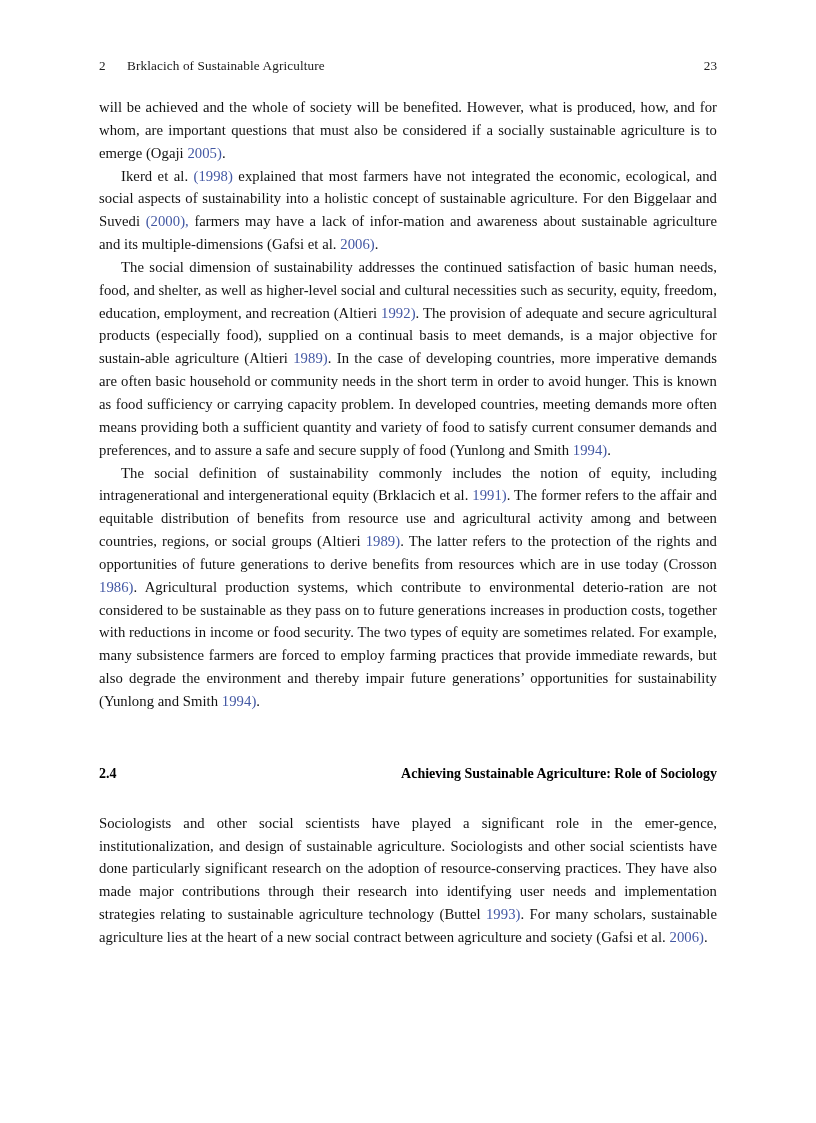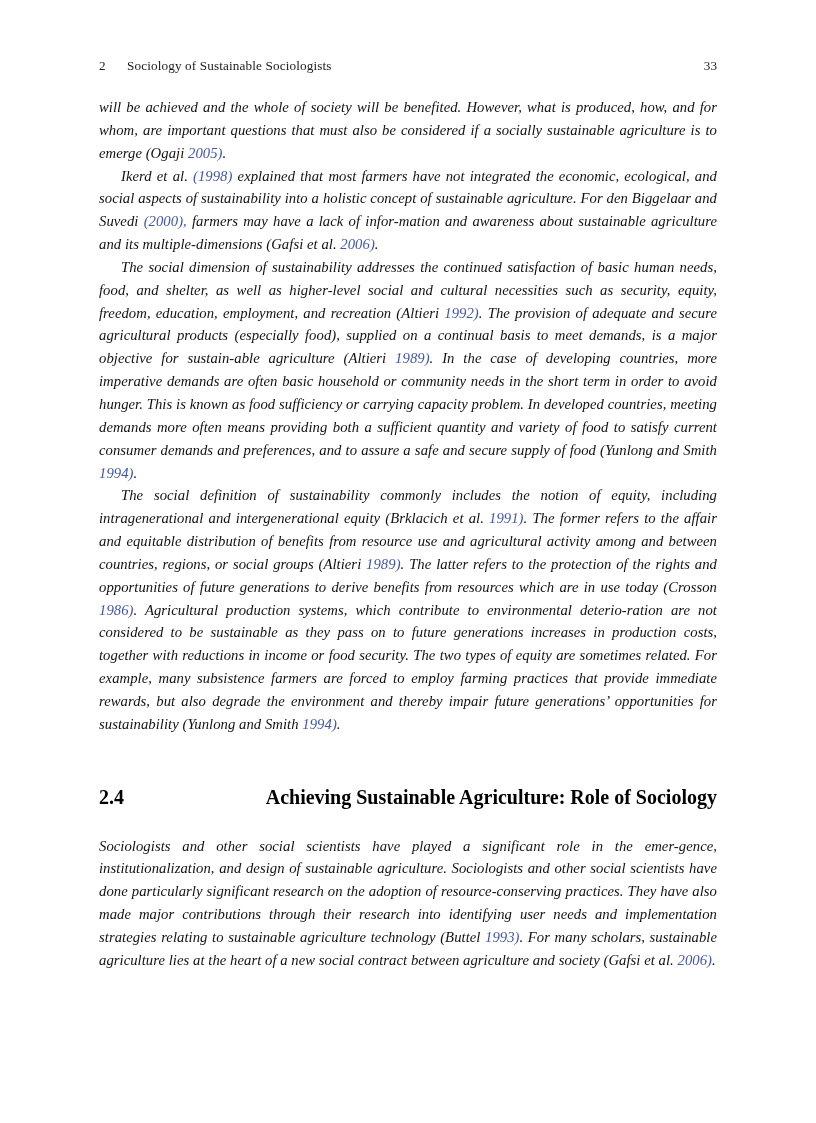--- a/index.html
+++ b/index.html
@@ -60,34 +60,33 @@
   }
   p.para {
     margin: 0;
     font-size: 14.7px;
     line-height: 22.85px;
     text-align: justify;
     text-justify: inter-word;
     hyphens: none;
     color: #111111;
     letter-spacing: 0.003em;
-    font-style: italic;
   }
   p.para.indent {
     text-indent: 22px;
   }
   .cite {
     color: #4257a3;
   }
 
   
   .section-heading {
     display: flex;
     align-items: baseline;
-    font-size: 20px;
+    font-size: 14px;
     font-weight: bold;
     line-height: 22px;
     margin: 0;
     color: #000000;
   }
   .section-heading .sec-num {
     flex: 0 0 56px;
     width: 56px;
   }
   .section-heading .sec-title {
@@ -97,22 +96,22 @@
   .gap-before-heading { height: 50px; }
   .gap-after-heading  { height: 27px; }
 </style>
 </head>
 <body>
 
 <div class="page">
 
   <div class="running-head">
     <span class="chapter-num">2</span>
-    <span class="chapter-title">Sociology of Sustainable Sociologists</span>
-    <span class="folio">33</span>
+    <span class="chapter-title">Brklacich of Sustainable Agriculture</span>
+    <span class="folio">23</span>
   </div>
 
   <div class="body-col">
 
     <p class="para"><span>will be achieved and the whole of society will be benefited. However, what is produced, how, and for whom, are important questions that must also be considered if a socially sustainable agriculture is to emerge (Ogaji </span><span class="cite">2005)</span><span>.</span></p>
 
     <p class="para indent"><span>Ikerd et al. </span><span class="cite">(1998)</span><span> explained that most farmers have not integrated the economic, ecological, and social aspects of sustainability into a holistic concept of sustainable agriculture. For den Biggelaar and Suvedi </span><span class="cite">(2000),</span><span> farmers may have a lack of infor-mation and awareness about sustainable agriculture and its multiple-dimensions (Gafsi et al. </span><span class="cite">2006)</span><span>.</span></p>
 
     <p class="para indent"><span>The social dimension of sustainability addresses the continued satisfaction of basic human needs, food, and shelter, as well as higher-level social and cultural necessities such as security, equity, freedom, education, employment, and recreation (Altieri </span><span class="cite">1992)</span><span>. The provision of adequate and secure agricultural products (especially food), supplied on a continual basis to meet demands, is a major objective for sustain-able agriculture (Altieri </span><span class="cite">1989)</span><span>. In the case of developing countries, more imperative demands are often basic household or community needs in the short term in order to avoid hunger. This is known as food sufficiency or carrying capacity problem. In developed countries, meeting demands more often means providing both a sufficient quantity and variety of food to satisfy current consumer demands and preferences, and to assure a safe and secure supply of food (Yunlong and Smith </span><span class="cite">1994)</span><span>.</span></p>
 

